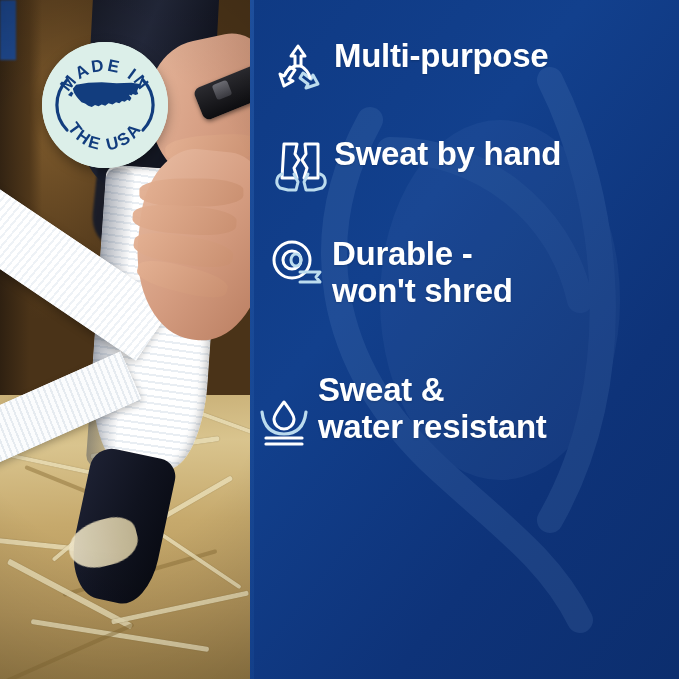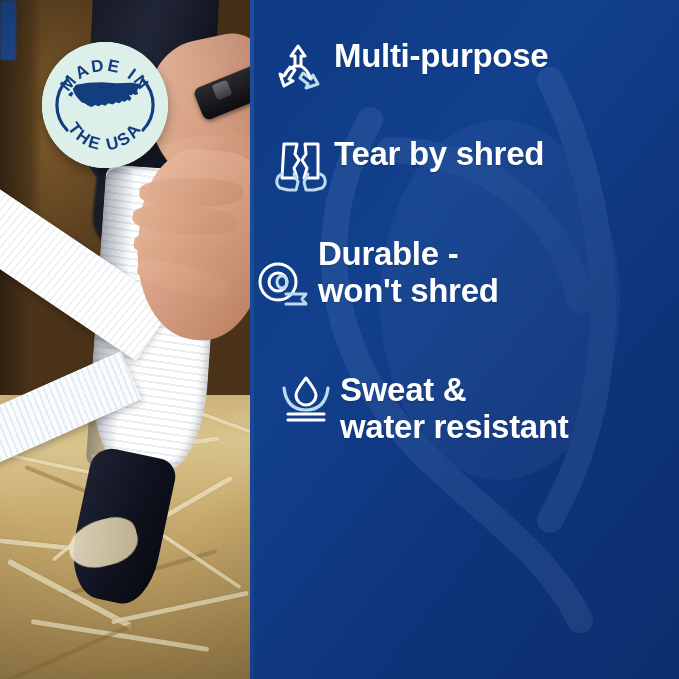--- a/index.html
+++ b/index.html
@@ -172,22 +172,22 @@
   }
   .f-text{
     color:#ffffff;font-weight:bold;font-size:33px;line-height:1.12;
     letter-spacing:-0.3px;white-space:pre-line;
     text-shadow:0 1px 2px rgba(0,0,0,.18);
   }
 
   
   #feat-0{left:22px;top:38px;}
   #feat-1{left:22px;top:136px;}
-  #feat-2{left:6px;top:236px;align-items:flex-end;}
-  #feat-3{left:28px;top:372px;}
+  #feat-2{left:20px;top:236px;}
+  #feat-3{left:6px;top:372px;align-items:flex-end;}
   #feat-4{left:22px;top:500px;}
 </style>
 </head>
 <body>
 
 <div id="page">
 
   <div class="photo">
     <div class="photo-layer bg-barn"></div>
     <div class="photo-layer bg-barn-dark"></div>
@@ -309,21 +309,21 @@
             <g fill="none" stroke="#ffffff" stroke-width="3" stroke-linejoin="round" stroke-linecap="round">
               <path d="M12 6 L25 6 L23 16 L27 22 L22 30 L25 40 L10 40 Z"></path>
               <path d="M33 6 L46 6 L46 40 L32 40 L35 30 L30 22 L34 16 Z"></path>
             </g>
             <g fill="none" stroke="#bcdcee" stroke-width="3" stroke-linejoin="round" stroke-linecap="round">
               <path d="M10 36 C 4 38, 3 46, 8 50 L16 52 L24 52 L26 44 L22 36"></path>
               <path d="M48 36 C 54 38, 55 46, 50 50 L42 52 L34 52 L32 44 L36 36"></path>
             </g>
           </svg>
         </div>
-        <div class="f-text">Tear by shred</div>
+        <div class="f-text">Sweat by hand</div>
       </div>
 
       <div class="feature" id="feat-2">
         <div class="f-icon">
           <svg width="58" height="50" viewBox="0 0 58 50" aria-hidden="true">
             <g fill="none" stroke="#ffffff" stroke-width="3">
               <ellipse cx="22" cy="22" rx="18" ry="18"></ellipse>
               <ellipse cx="22" cy="22" rx="9" ry="9"></ellipse>
             </g>
             <g fill="none" stroke="#bcdcee" stroke-width="3" stroke-linejoin="round" stroke-linecap="round">

